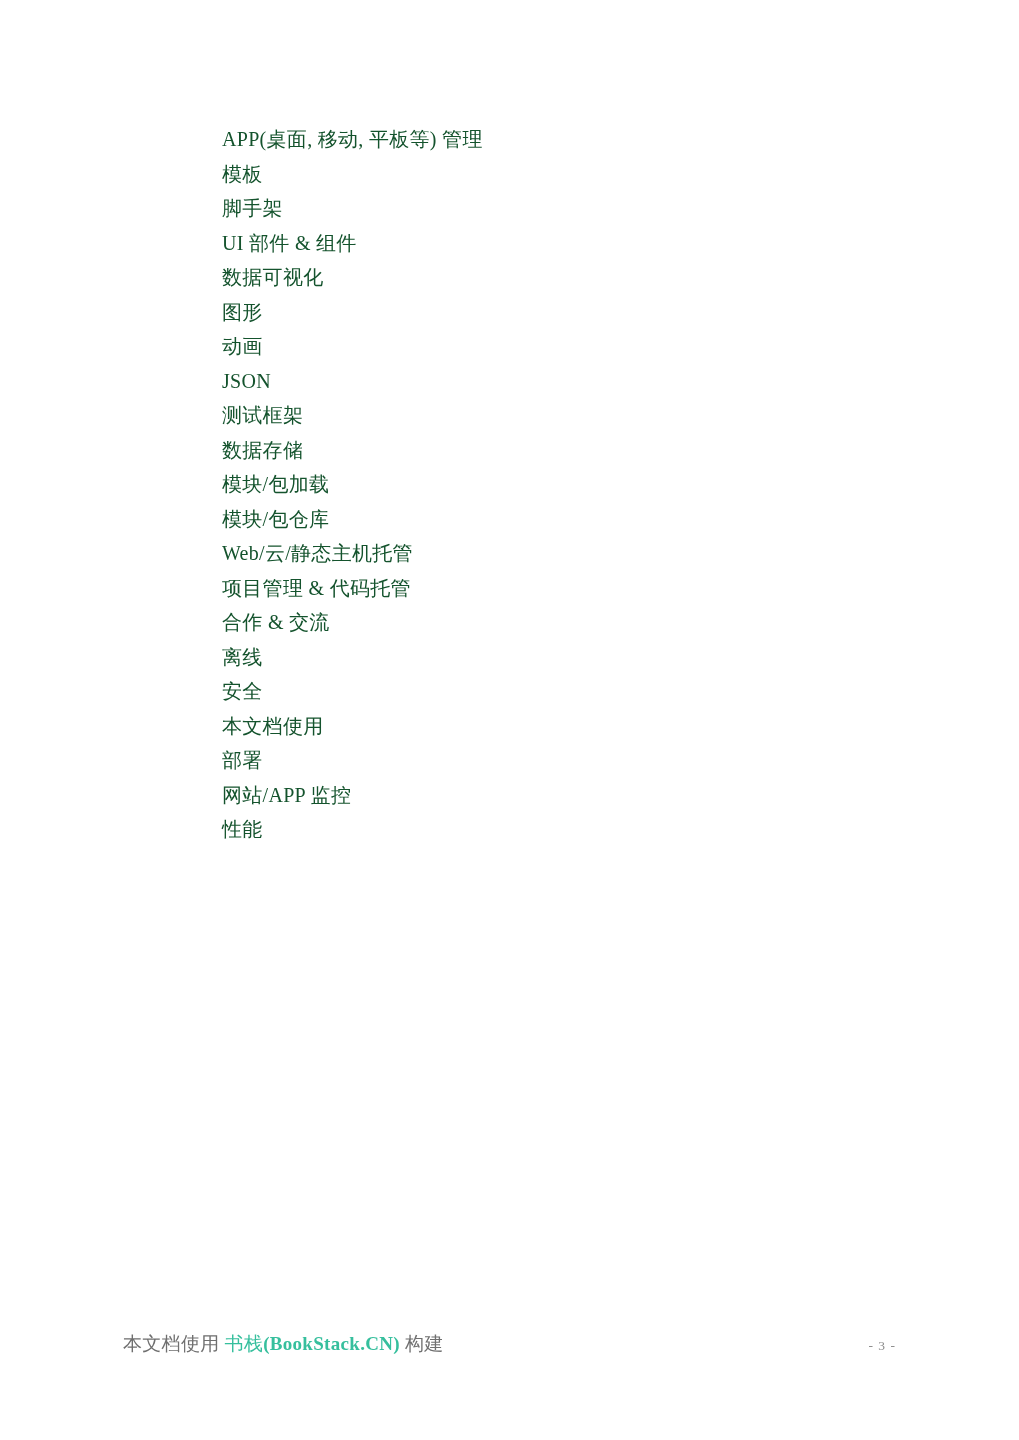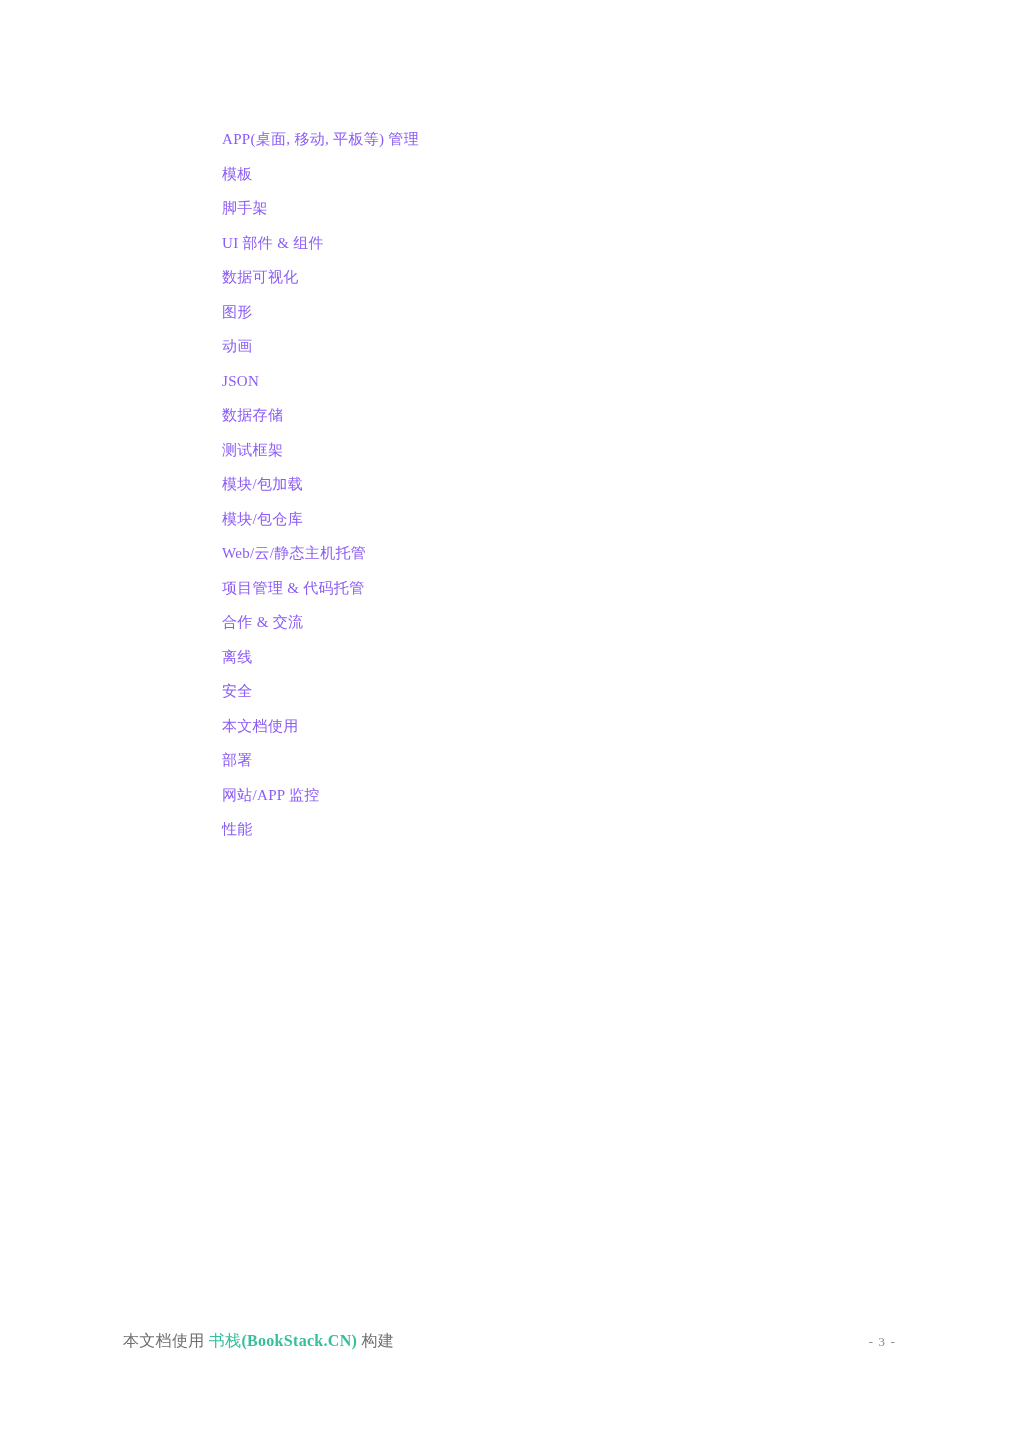--- a/index.html
+++ b/index.html
@@ -24,38 +24,38 @@
     left: 222px;
     top: 131px;
     width: 560px;
   }
   .toc-item {
     height: 34.5px;
     display: flex;
     align-items: flex-start;
   }
   .toc-link {
-    color: #8b5cf6;
-    font-size: 15px;
+    color: #14532d;
+    font-size: 20px;
     line-height: 17px;
     text-decoration: none;
     letter-spacing: 0.3px;
     cursor: pointer;
   }
   .footer {
     position: absolute;
     left: 123px;
     right: 123px;
     top: 1331px;
     display: flex;
     justify-content: space-between;
     align-items: baseline;
   }
   .footer-left {
-    font-size: 16px;
+    font-size: 19px;
     color: #6f6f6f;
     letter-spacing: 0.3px;
   }
   .brand {
     color: #36bf9d;
     text-decoration: none;
     cursor: pointer;
   }
   .brand .bold {
     font-weight: bold;
@@ -91,24 +91,24 @@
       <div class="toc-item">
         <a class="toc-link">图形</a>
       </div>
       <div class="toc-item">
         <a class="toc-link">动画</a>
       </div>
       <div class="toc-item">
         <a class="toc-link">JSON</a>
       </div>
       <div class="toc-item">
-        <a class="toc-link">数据存储</a>
+        <a class="toc-link">测试框架</a>
       </div>
       <div class="toc-item">
-        <a class="toc-link">测试框架</a>
+        <a class="toc-link">数据存储</a>
       </div>
       <div class="toc-item">
         <a class="toc-link">模块/包加载</a>
       </div>
       <div class="toc-item">
         <a class="toc-link">模块/包仓库</a>
       </div>
       <div class="toc-item">
         <a class="toc-link">Web/云/静态主机托管</a>
       </div>

